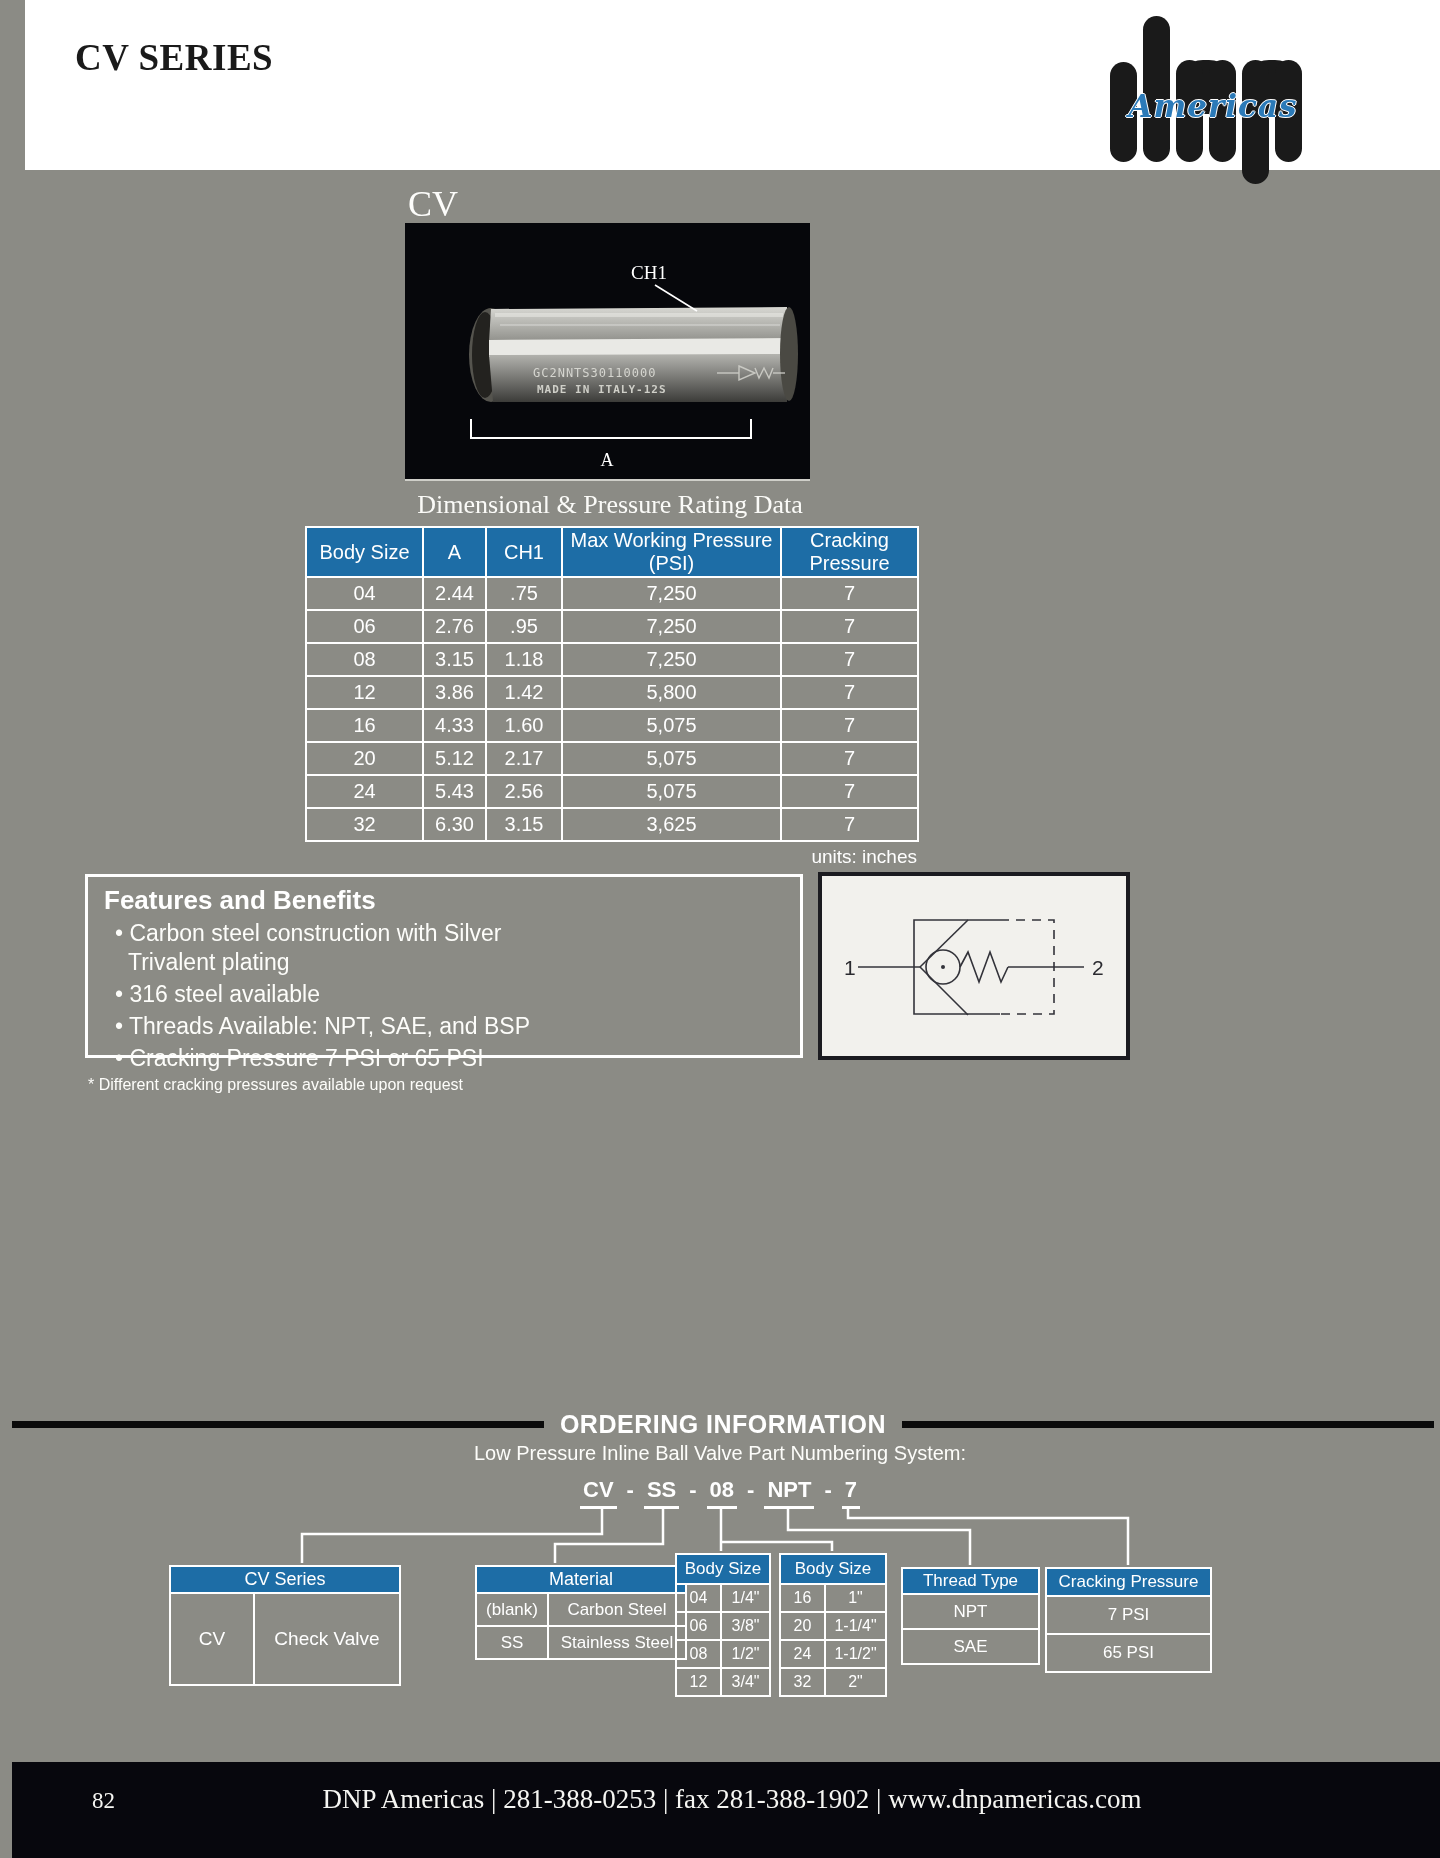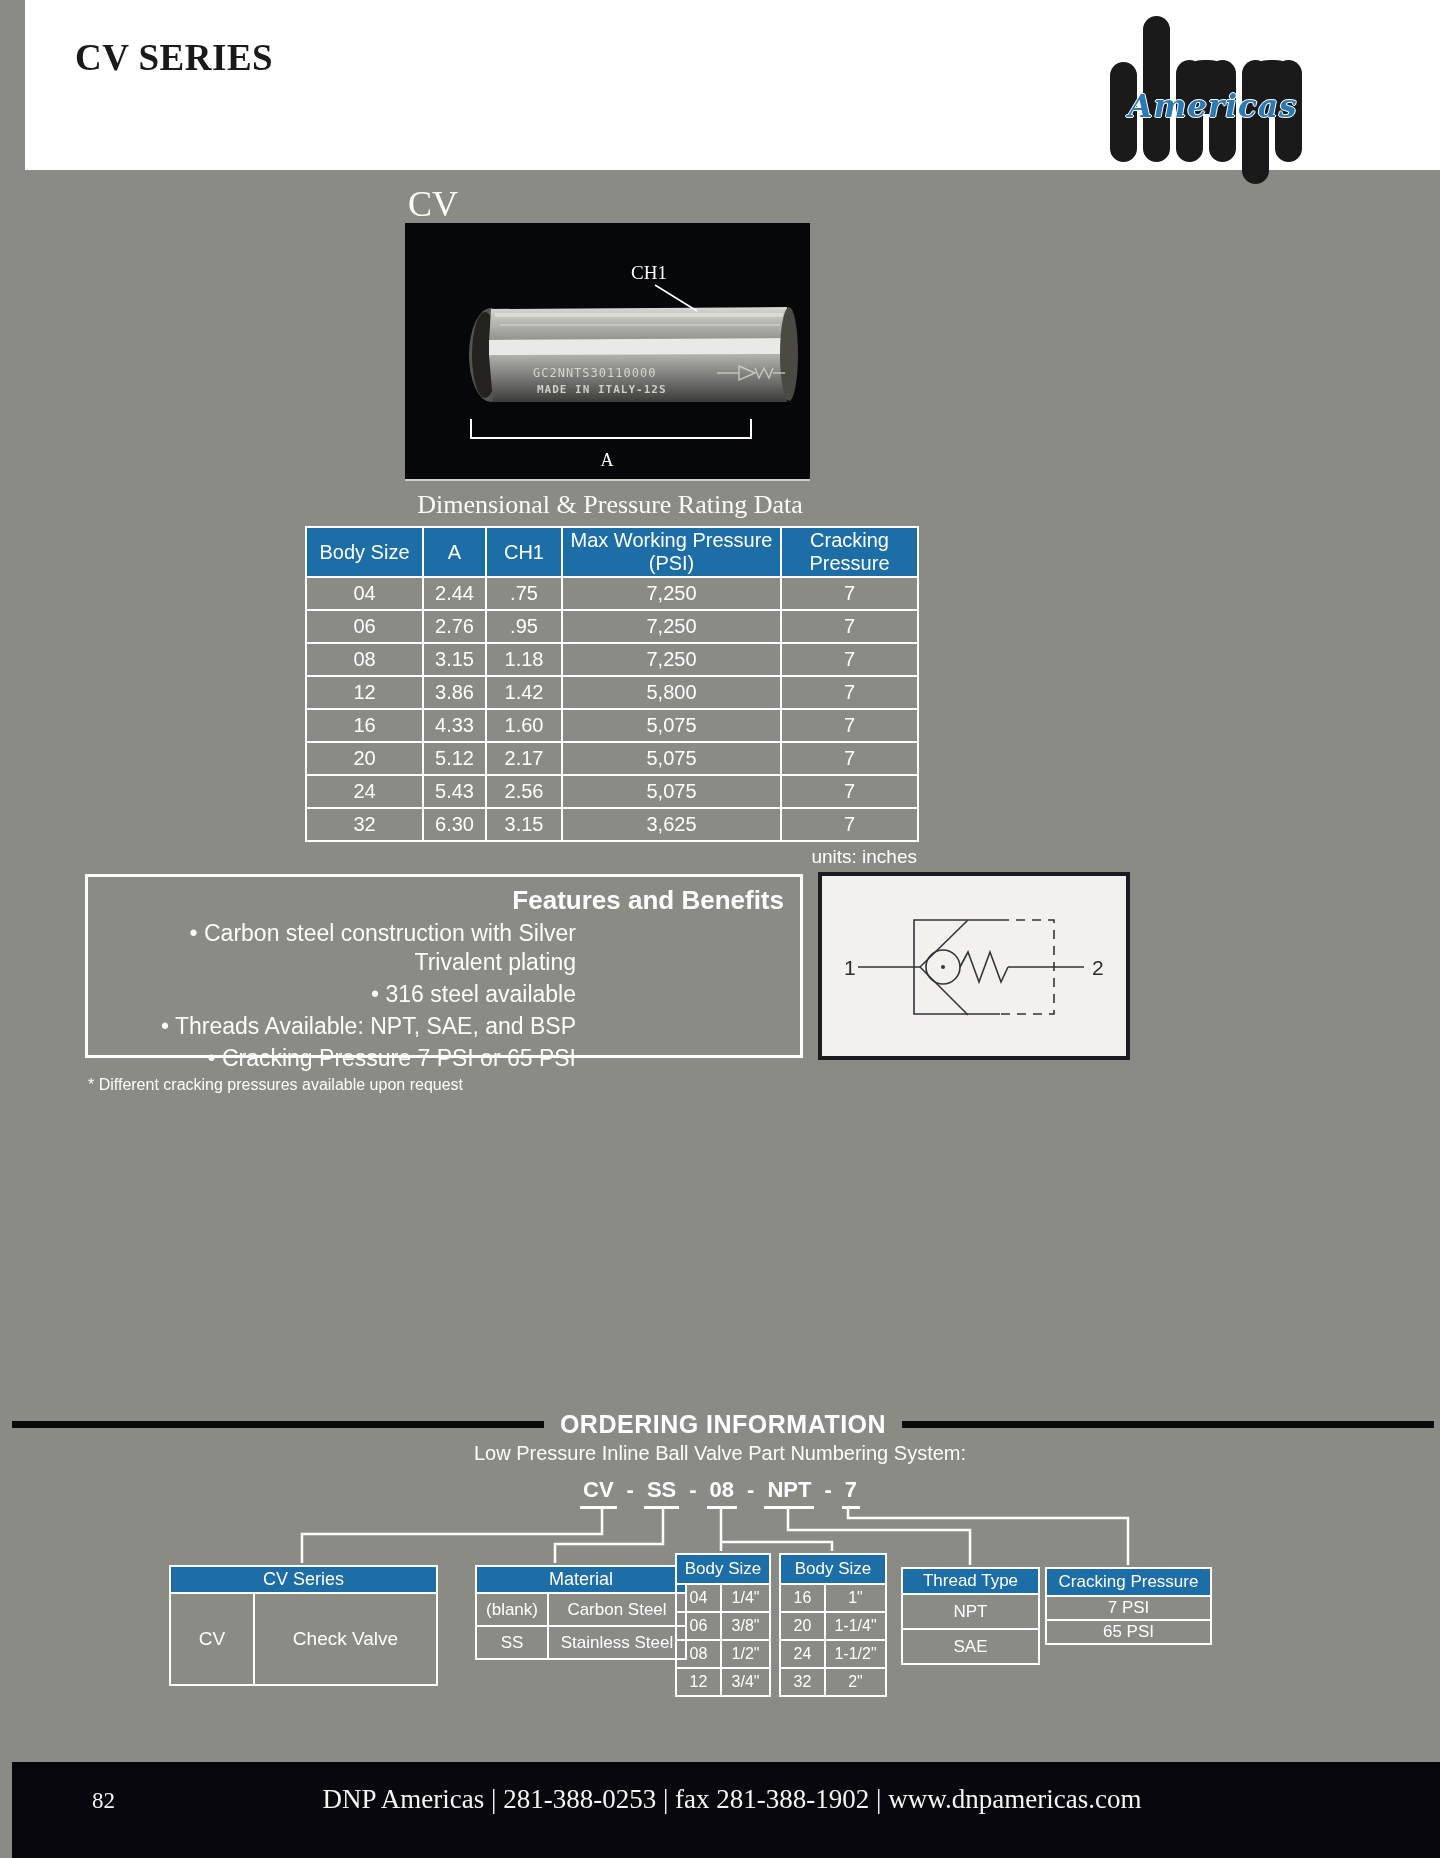--- a/index.html
+++ b/index.html
@@ -31,21 +31,21 @@
   table { border-collapse:collapse; }
   .dim-table { position:absolute; left:305px; top:526px; width:612px; table-layout:fixed; }
   .dim-table th, .dim-table td { border:2px solid #fff; color:#fff; text-align:center;
     font-size:20px; font-weight:normal; }
   .dim-table th { background:#1d6da6; height:50px; line-height:1.15; }
   .dim-table td { height:33px; }
   .units-note { position:absolute; left:617px; top:846px; width:300px; text-align:right;
     font-size:19px; color:#fff; }
   
   .features { position:absolute; left:85px; top:874px; width:718px; height:184px;
-    border:3px solid #fff; padding:8px 16px;text-align:right; }
+    border:3px solid #fff; padding:8px 16px; }
   .features-title { font-size:26px; font-weight:bold; color:#fff; }
   .bullet { font-size:23px; color:#fdfdfa; max-width:472px; padding-left:24px; text-indent:-13px;
     line-height:1.26; margin-top:3px; }
   .footnote { position:absolute; left:88px; top:1062px; font-size:16px; color:#fdfdfa;margin-top:14px; }
   
   .schematic { position:absolute; left:818px; top:872px; width:312px; height:188px;
     background:#f2f1ed; border:4px solid #1b1b20; }
   
   .ord-title-row { position:absolute; left:12px; top:1410px; width:1422px; height:28px;
     display:flex; align-items:center; gap:16px; }
@@ -55,30 +55,30 @@
     font-size:20px; color:#fdfdfa; }
   .part-number { position:absolute; left:0; top:1477px; width:1440px; display:flex;
     justify-content:center; align-items:flex-start; gap:10px; font-size:22px; font-weight:bold; color:#fff; }
   .part-seg { border-bottom:3px solid #fff; padding:0 3px 3px; }
   .connectors { position:absolute; left:0; top:1506px; }
   .ord-table { position:absolute; }
   .ord-table th, .ord-table td { border:2px solid #fff; color:#fff; text-align:center;
     font-weight:normal; font-size:17px; }
   .ord-table th { background:#1d6da6; }
   .t-cv   { left:169px; top:1565px; } .t-cv th { height:27px; font-size:18px; } .t-cv td { height:92px; font-size:19px; }
-  .t-cv .c1 { width:84px; } .t-cv .c2 { width:183px; }
+  .t-cv .c1 { width:84px; } .t-cv .c2 { width:146px; }
   .t-mat  { left:475px; top:1565px; } .t-mat th { height:27px; font-size:18px; } .t-mat td { height:33px; }
   .t-mat .c1 { width:72px; } .t-mat .c2 { width:138px; }
   .t-bs   { top:1553px; } .t-bs th { height:30px; font-size:17px; } .t-bs td { height:28px; font-size:16px; }
   .t-bs1  { left:675px; } .t-bs1 .c1 { width:45px; } .t-bs1 .c2 { width:49px; }
   .t-bs2  { left:779px; } .t-bs2 .c1 { width:45px; } .t-bs2 .c2 { width:61px; }
   .t-thr  { left:901px; top:1567px; width:139px; } .t-thr th { height:26px;margin-left:16px; }
   .t-thr td { height:35px; width:139px; }
   .t-crk  { left:1045px; top:1567px; width:167px; } .t-crk th { height:28px; }
-  .t-crk td { height:24px; width:167px; }
+  .t-crk td { height:38px; width:167px; }
   
   .footer { position:absolute; left:12px; top:1762px; width:1440px; height:96px; background:#07070d; }
   .page-num { position:absolute; left:80px; top:26px; font-family:"Liberation Serif", serif;
     font-size:23px; color:#f5f5f2; }
   .footer-contact { position:absolute; left:0; top:22px; width:1440px; text-align:center;
     font-family:"Liberation Serif", serif; font-size:27px; color:#f5f5f2; }
 </style>
 </head>
 <body>
 

